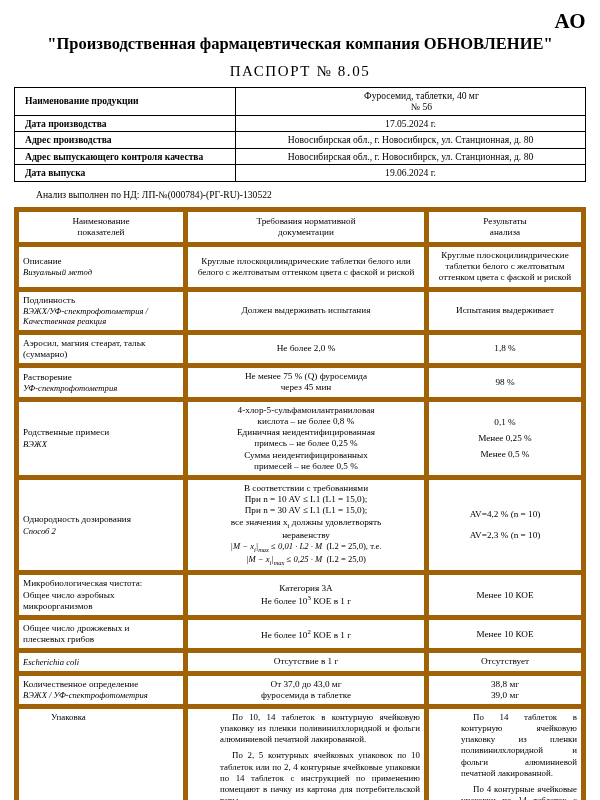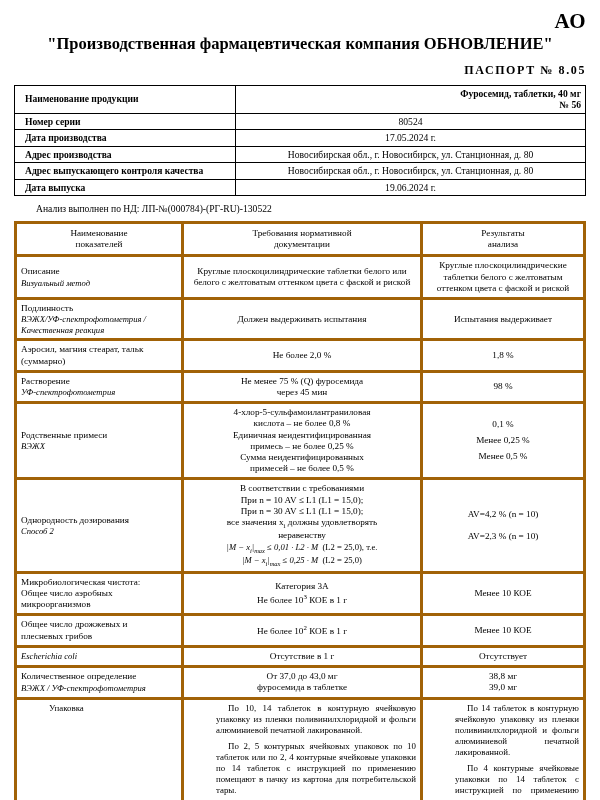--- a/index.html
+++ b/index.html
@@ -29,23 +29,23 @@
     letter-spacing: 0.5px;
   }
   .hdr-line2 {
     text-align: center;
     font-weight: bold;
     font-size: 16.5px;
     line-height: 1.18;
     margin-top: 2px;
   }
   .passport {
-    text-align: right;
-    font-weight: bold;
-    font-size: 12px;
+    text-align: center;
+    font-weight: normal;
+    font-size: 15px;
     letter-spacing: 1.6px;
     margin-top: 9px;
     margin-bottom: 7px;
   }
   table {
     border-collapse: collapse;
     width: 100%;
     table-layout: fixed;
   }
   .info-table td {
@@ -57,33 +57,33 @@
   }
   .info-table td.label {
     width: 206px;
     font-weight: bold;
     padding-left: 10px;
   }
   .info-table td.value {
     text-align: center;
   }
   .info-table td.value.bold {
-    font-weight: bold;
-    text-align: right;
+    font-weight: normal;
+    text-align: center;
     padding-left: 26px;
   }
   .nd-line {
     font-size: 9.6px;
     margin: 7px 0 7px 22px;
   }
   .main-table {
     border: 1px solid #000;
   }
   .main-table td, .main-table th {
-    border: 3px solid #a16207;
+    border: 5px solid #a16207;
     font-size: 9.2px;
     padding: 3px 4px;
     vertical-align: middle;
     line-height: 1.22;
   }
   .main-table th {
     font-weight: normal;
     text-align: center;
     padding: 4px 2px;
   }
@@ -120,24 +120,20 @@
   <table class="info-table">
     <tbody>
       <tr>
         <td class="label">Наименование продукции</td>
         <td class="value bold">
             <span class="ln">Фуросемид, таблетки, 40 мг</span>
             <span class="ln">№ 56</span>
           </td>
       </tr>
       <tr>
-        <td class="label">Номер серии</td>
-        <td class="value">80524</td>
-      </tr>
-      <tr>
         <td class="label">Дата производства</td>
         <td class="value">17.05.2024 г.</td>
       </tr>
       <tr>
         <td class="label">Адрес производства</td>
         <td class="value">Новосибирская обл., г. Новосибирск, ул. Станционная, д. 80</td>
       </tr>
       <tr>
         <td class="label">Адрес выпускающего контроля качества</td>
         <td class="value">Новосибирская обл., г. Новосибирск, ул. Станционная, д. 80</td>

